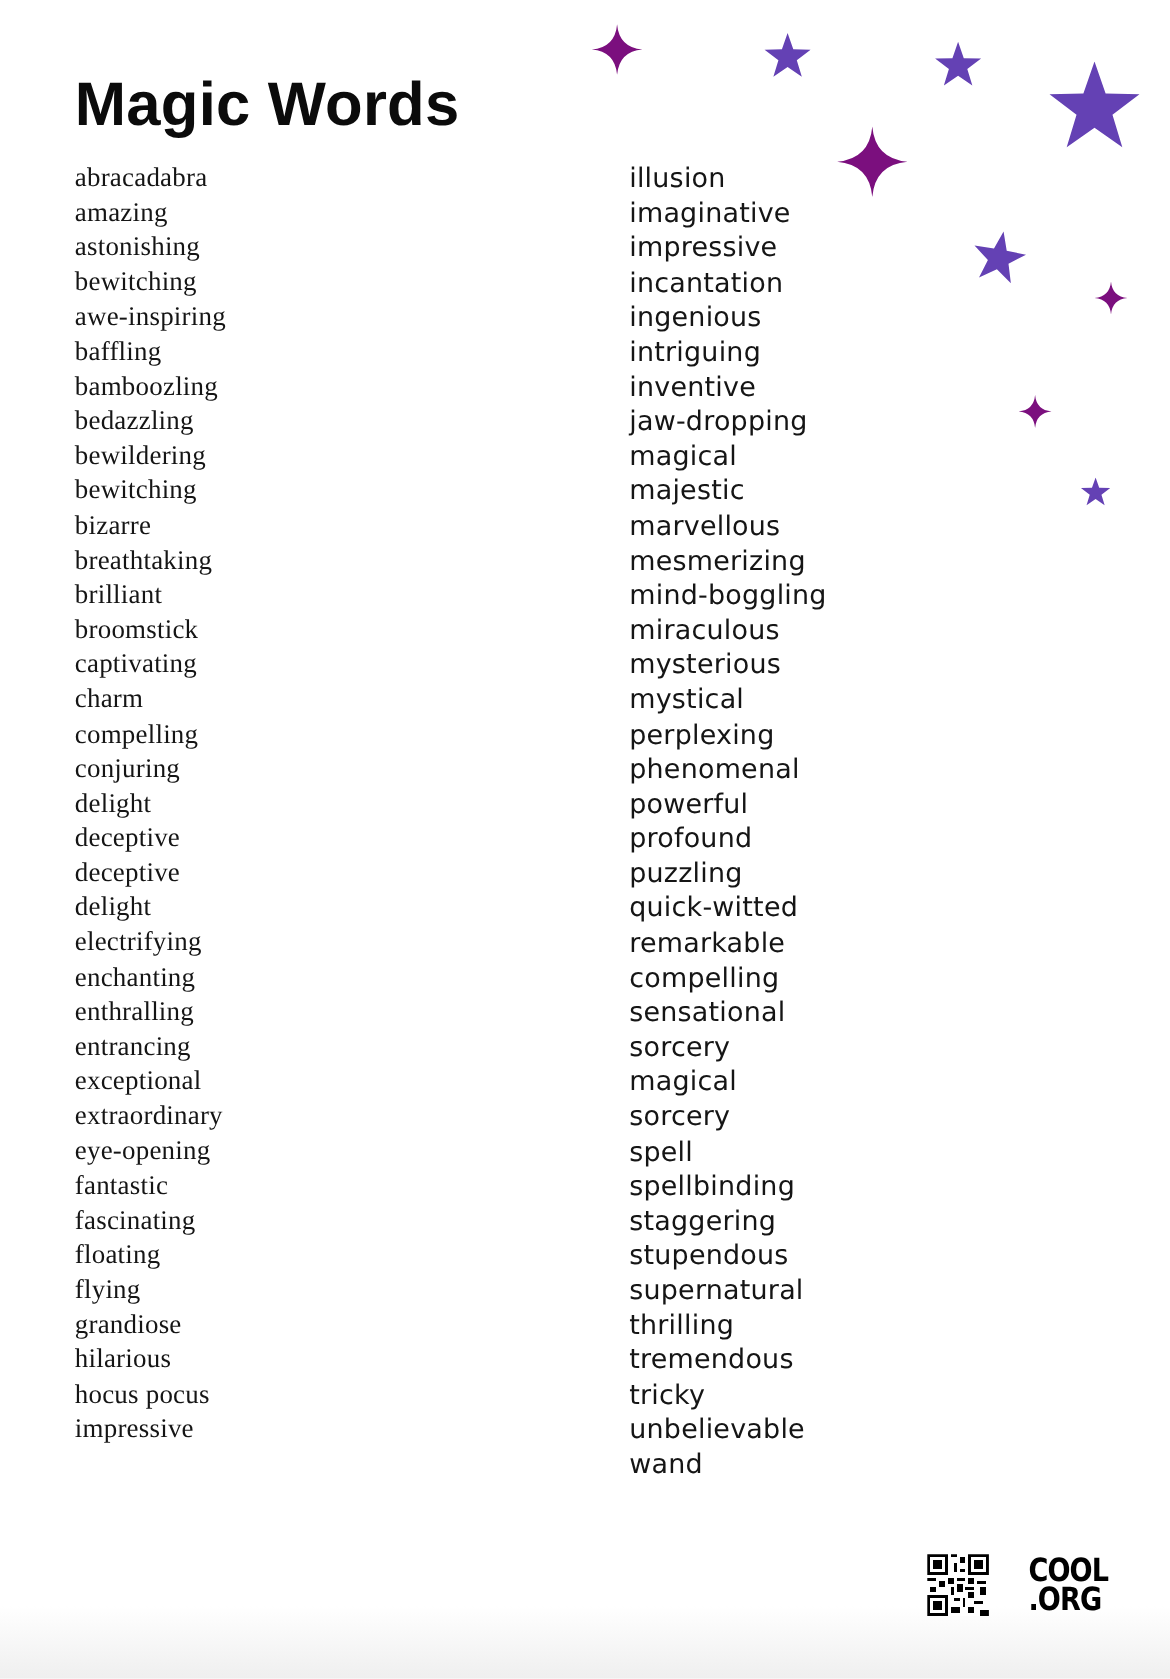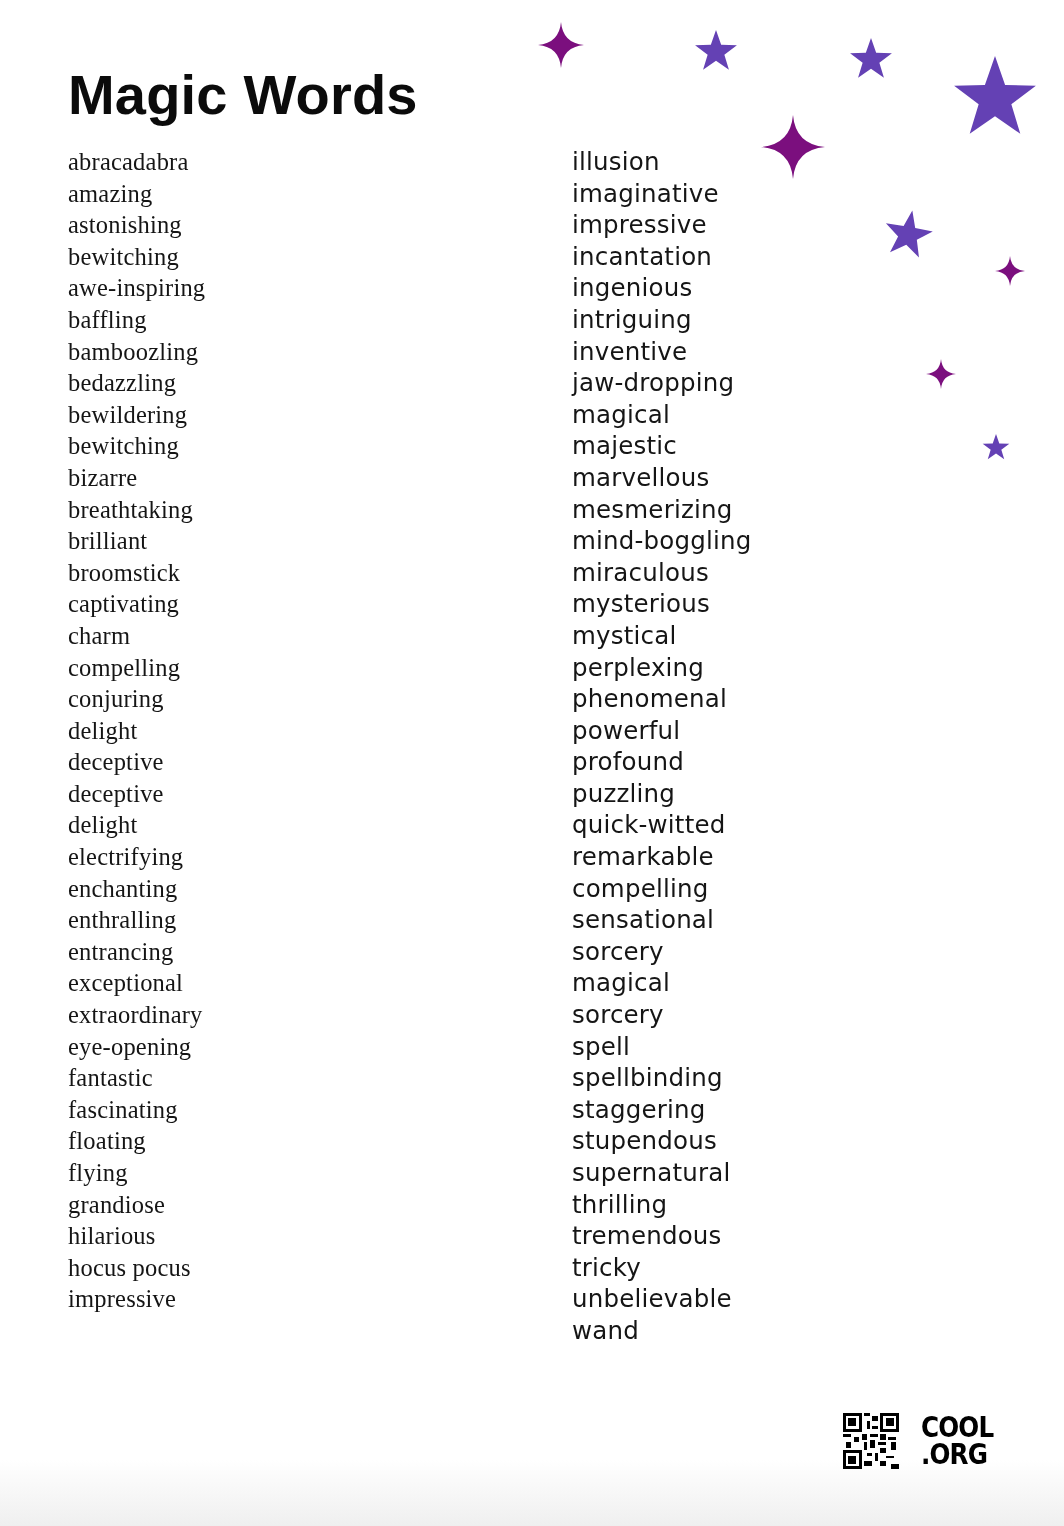--- a/index.html
+++ b/index.html
@@ -14,21 +14,21 @@
     letter-spacing: 0.2px; color: #0b0b0b;
   }
   .col { position: absolute; top: 146px; margin: 0; padding: 0; list-style: none; }
   .col.left { left: 68px; font-family: Liberation Serif, serif; }
   .col.right { left: 572px; }
   .col li {
     font-size: 24.5px; line-height: 31.6px; height: 31.6px; white-space: nowrap;
     color: #151515; letter-spacing: 0.2px;
   }
   .deco { position: absolute; }
-  .logo-area { position: absolute; left: 843px; top: 1413px; display: flex; align-items: center; gap: 22px; }
+  .logo-area { position: absolute; left: 843px; top: 1413px; display: flex; align-items: center; gap: 36px; }
   .qr { width: 56px; height: 56px; }
   .brand {
     font-family: "DejaVu Sans", sans-serif; font-weight: bold; font-size: 29px; line-height: 27px;
     letter-spacing: -1px; color: #000; transform: scaleX(0.85); transform-origin: left;
   }
 </style>
 </head>
 <body>
 
 <h1 class="title">Magic Words</h1>

